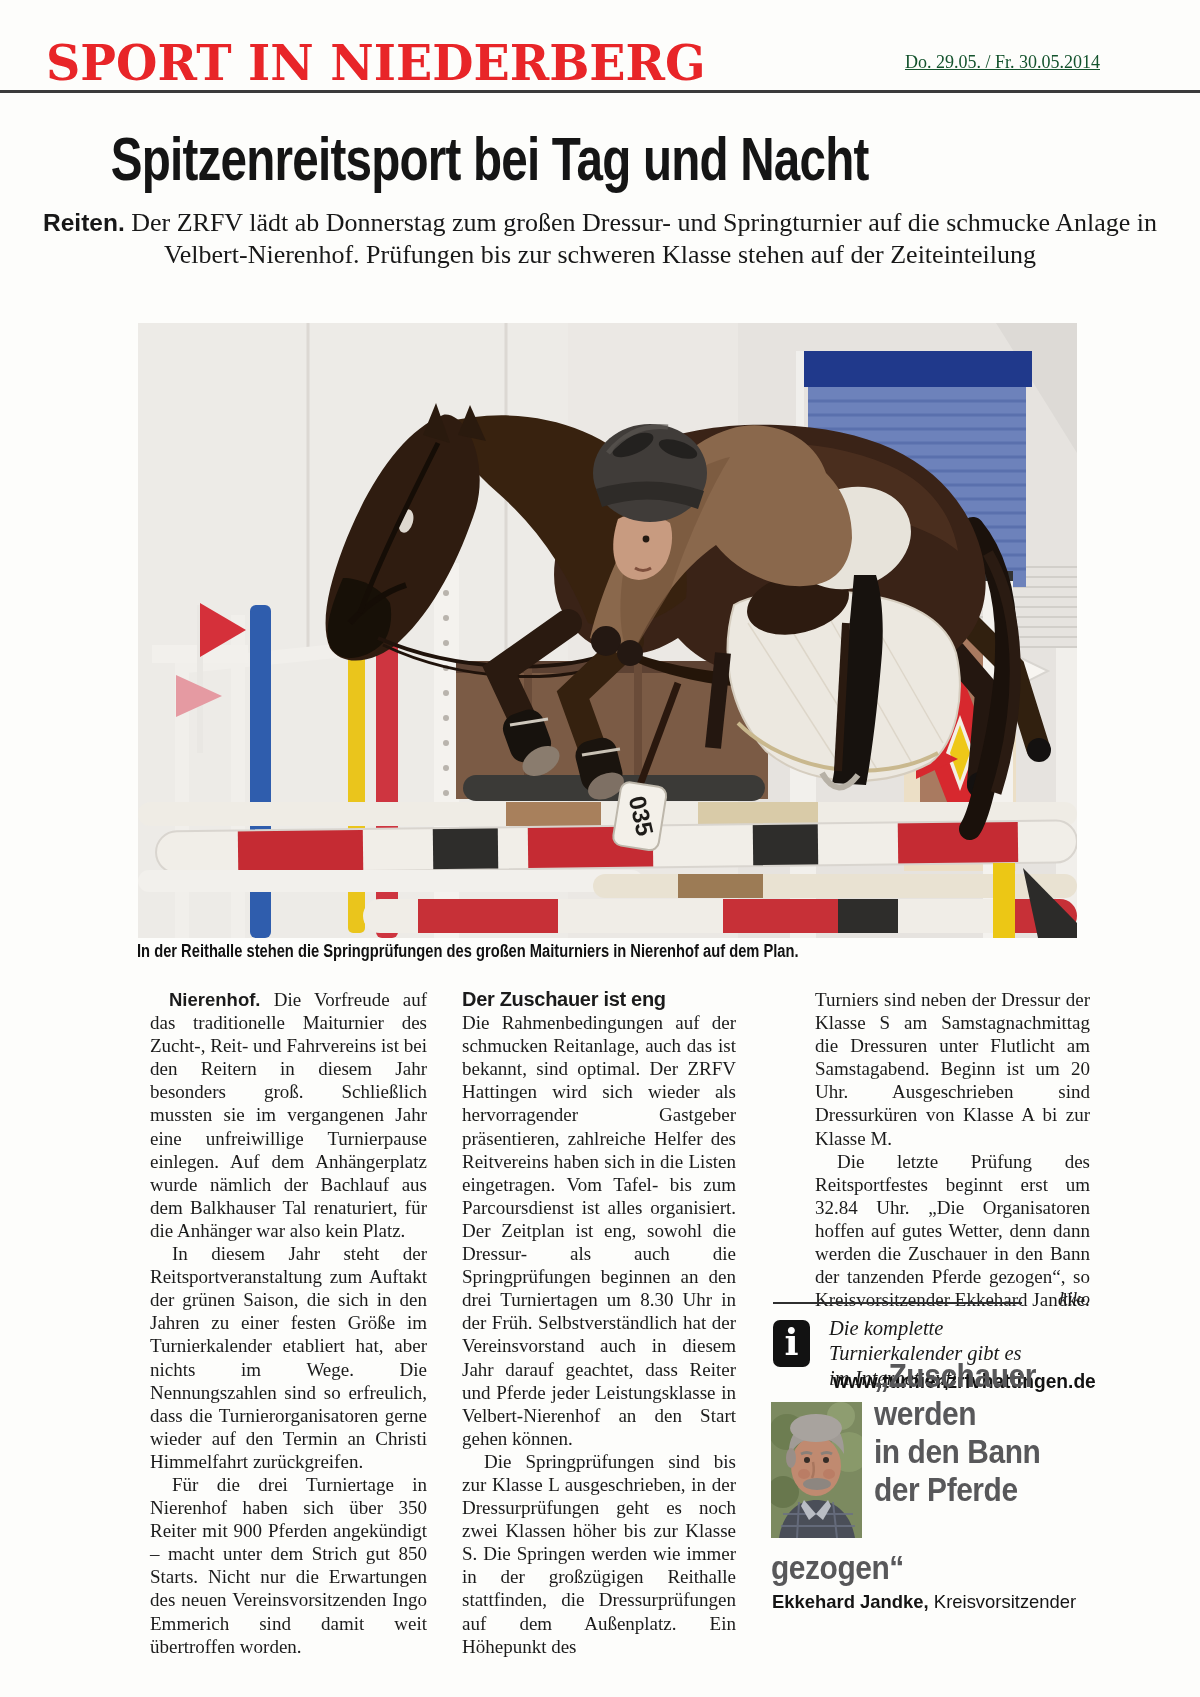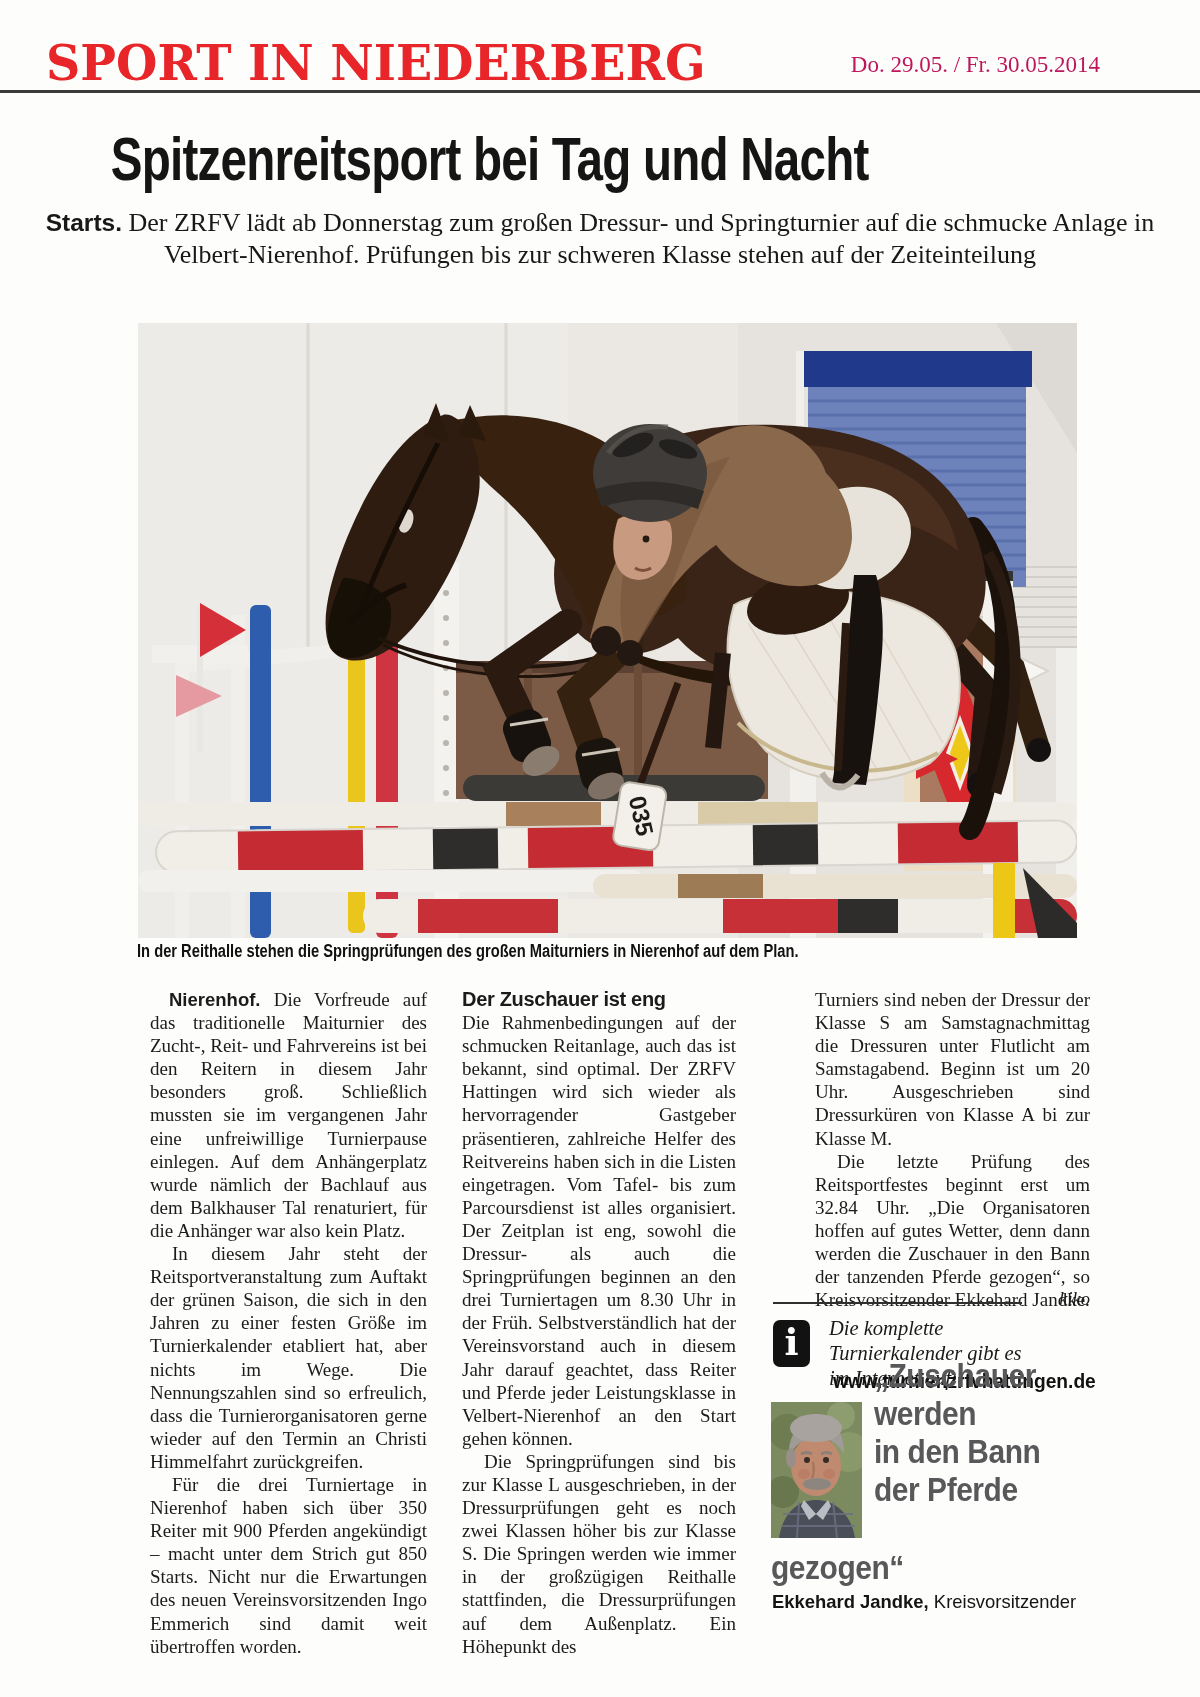--- a/index.html
+++ b/index.html
@@ -3,21 +3,21 @@
 <meta charset="utf-8">
 <style>
   html,body{margin:0;padding:0;background:#888;}
   #page{position:relative;width:1200px;height:1697px;margin:0 auto;background:#fdfdfb;overflow:hidden;
         font-family:"Liberation Serif",serif;color:#1b1b1b;}
   .abs{position:absolute;}
 
   
   #masthead-title{left:46px;top:34px;font-family:"DejaVu Serif",serif;font-weight:bold;
       font-size:49px;color:#e82528;letter-spacing:0px;transform:scaleX(0.97);transform-origin:left top;white-space:nowrap;}
-  #masthead-date{right:100px;top:52px;font-size:23px;color:#be185d;white-space:nowrap;}
+  #masthead-date{right:100px;top:52px;font-size:18px;color:#14532d;white-space:nowrap;text-decoration:underline;}
   #header-rule{left:0;top:90px;width:1200px;height:3px;background:#3b3b3b;}
 
   
   #headline-wrap{left:0;top:124px;width:980px;text-align:center;}
   #headline{display:inline-block;font-family:"Liberation Sans",sans-serif;font-weight:bold;
       font-size:61px;color:#151515;letter-spacing:-1px;transform:scaleX(0.78);transform-origin:center top;white-space:nowrap;}
   #standfirst{left:20px;top:207px;width:1160px;text-align:center;font-size:26px;line-height:31.5px;color:#181818;}
   #standfirst .kicker{font-family:"Liberation Sans",sans-serif;font-weight:bold;font-size:24.5px;}
 
   
@@ -63,21 +63,21 @@
 <div id="page">
 
   <div class="abs" id="masthead-title">SPORT IN NIEDERBERG</div>
   <div class="abs" id="masthead-date">Do. 29.05. / Fr. 30.05.2014</div>
   <div class="abs" id="header-rule"></div>
 
   <div class="abs" id="headline-wrap">
     <span id="headline">Spitzenreitsport bei Tag und Nacht</span>
   </div>
   <div class="abs" id="standfirst">
-    <span class="kicker">Starts.</span>
+    <span class="kicker">Reiten.</span>
     <span>Der ZRFV lädt ab Donnerstag zum großen Dressur- und Springturnier auf die schmucke Anlage in Velbert-Nierenhof. Prüfungen bis zur schweren Klasse stehen auf der Zeiteinteilung</span>
   </div>
 
   <div class="abs" id="photo">
     <svg width="939" height="615" viewBox="0 0 939 615" preserveAspectRatio="none">
 
       <rect width="939" height="615" fill="#ebe8e4"></rect>
       <rect x="0" y="0" width="430" height="615" fill="#edebe7"></rect>
       <line x1="170" y1="0" x2="170" y2="335" stroke="#dcd8d3" stroke-width="3"></line>
       <line x1="368" y1="0" x2="368" y2="335" stroke="#dcd8d3" stroke-width="3"></line>

